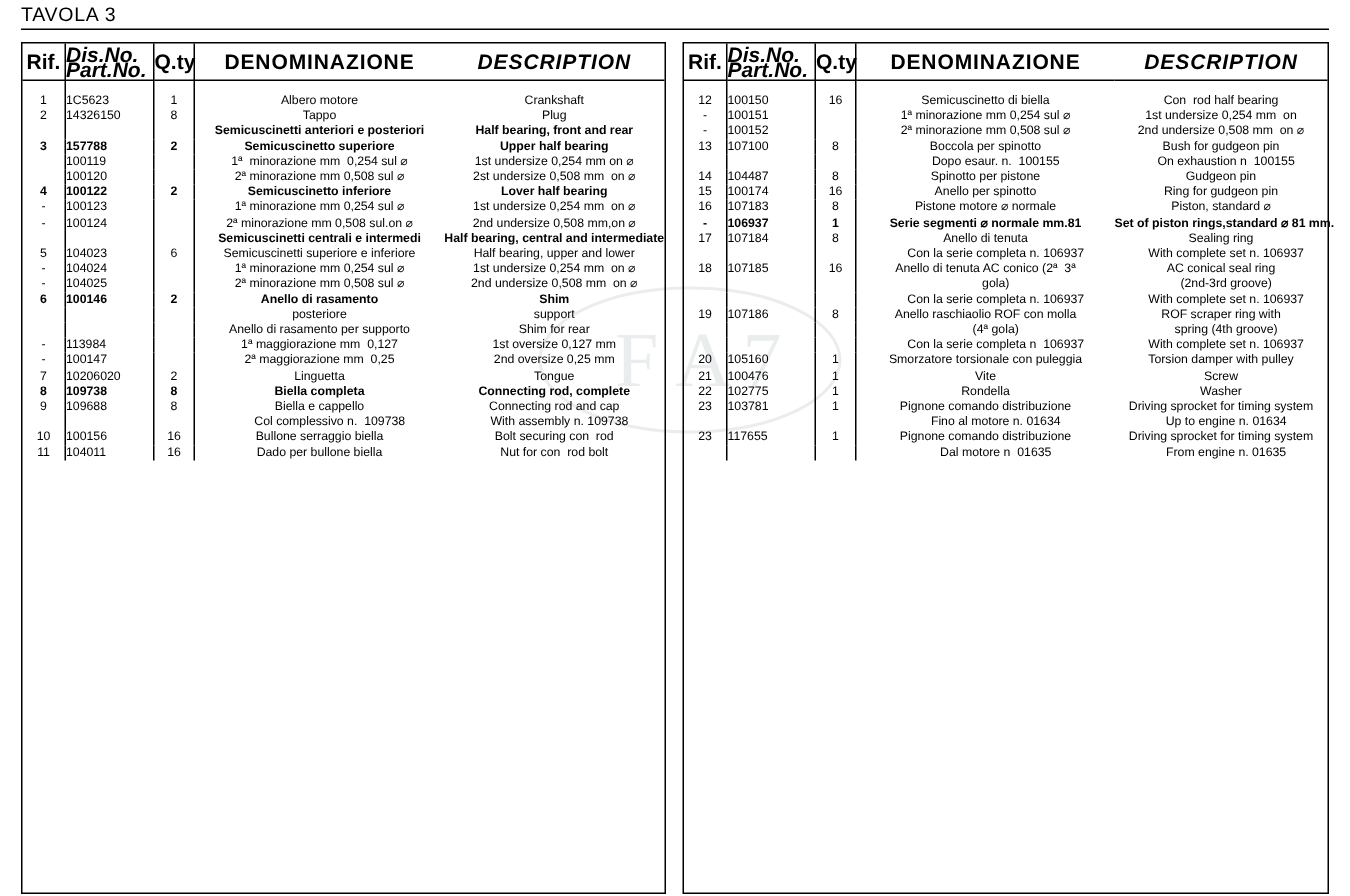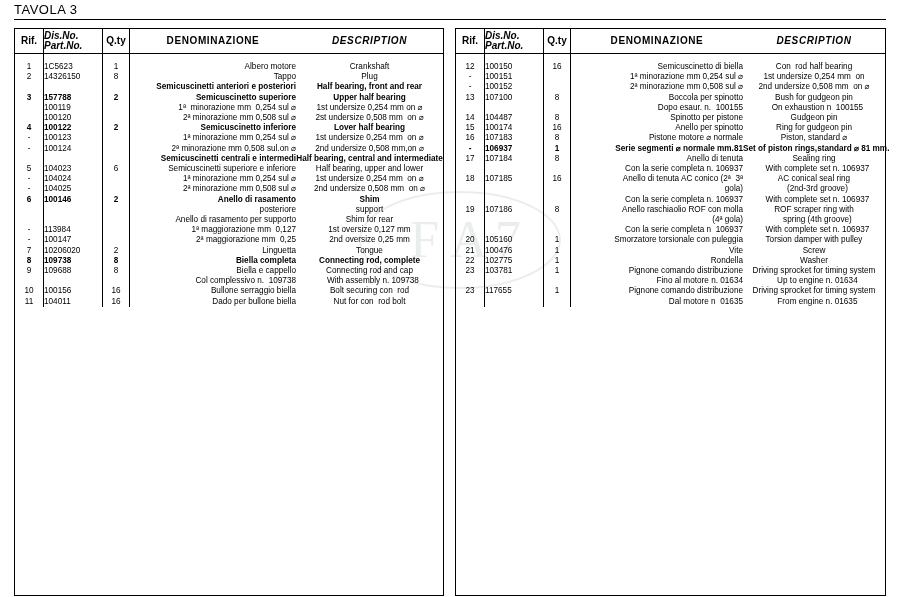--- a/index.html
+++ b/index.html
@@ -66,32 +66,32 @@
   table.parts th, table.parts td {
     padding: 0;
     vertical-align: top;
     font-size: 8.2px;
     line-height: 10.2px;
   }
   
   .c-rif  { width: 28px;  text-align: center; border-right: 1px solid #000; }
   .c-dis  { width: 58px;  text-align: left;   border-right: 1px solid #000; padding-left: 4px; margin-left: 31px; }
   .c-qty  { width: 26px;  text-align: center; border-right: 1px solid #000; }
-  .c-den  { width: 166px; text-align: right;   border-right: 0;  padding-left: 5px; }
+  .c-den  { width: 166px; text-align: center;   border-right: 0;  padding-left: 5px; }
   .c-desc { text-align: center; padding-left: 4px; }
 
   #block-right .c-rif  { width: 28px; }
   #block-right .c-dis  { width: 58px; }
   #block-right .c-qty  { width: 26px; }
   #block-right .c-den  { width: 172px; }
 
   thead tr.head-row th {
     height: 24px;
     vertical-align: middle;
-    font-size: 10px;
+    font-size: 14px;
     font-weight: bold;
     border-bottom: 1.2px solid #000;
   }
   thead tr.head-row th.c-den,
   thead tr.head-row th.c-desc {
     text-align: center;
     letter-spacing: 0.6px;
   }
   thead tr.head-row th.c-den { font-weight: bold; }
   thead .hdr-italic { font-style: italic; }

